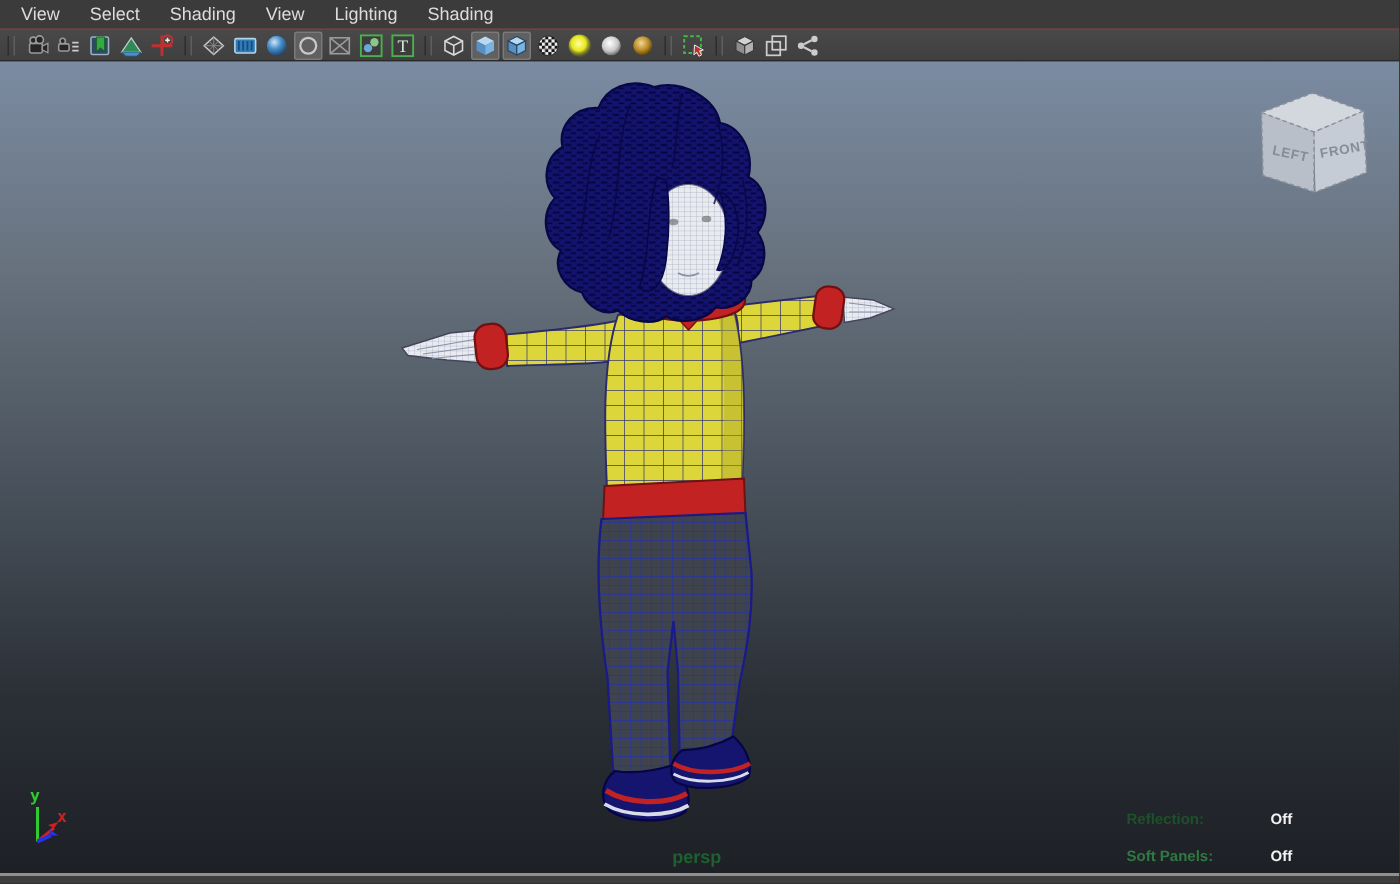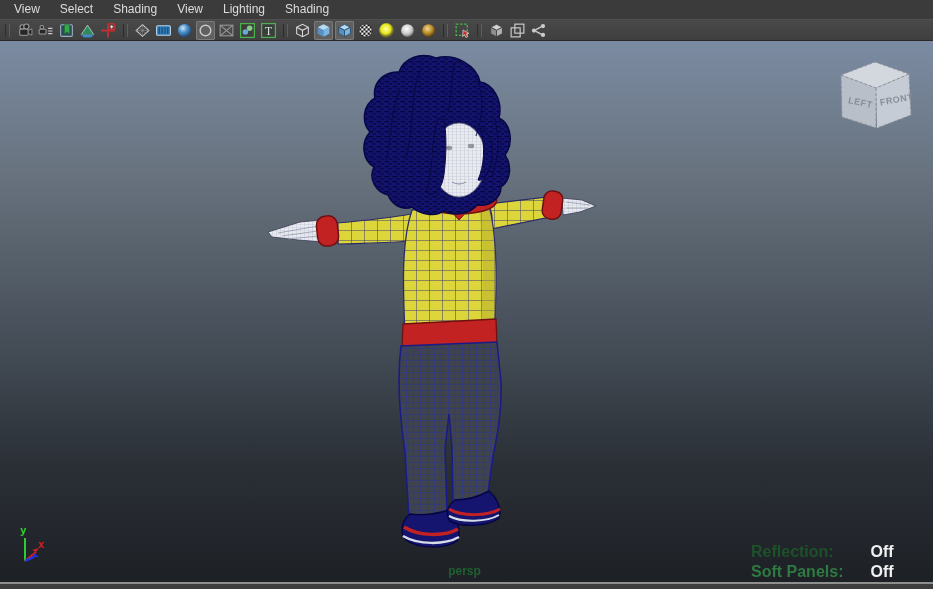--- a/index.html
+++ b/index.html
@@ -23,23 +23,23 @@
             background:linear-gradient(180deg,#7b8ba2 0%,#68737f 24%,#49525c 52%,#2b3037 78%,#1d2025 100%);}
   .character{position:absolute;top:0;left:0;}
   .viewcube{position:absolute;left:834px;top:16px;}
   .vc-label{fill:#878d96;font-size:9px;font-weight:bold;letter-spacing:.5px;
             font-family:"Liberation Sans",sans-serif;}
   .axis{position:absolute;left:6px;top:482px;}
   .axis text{font-size:11px;font-weight:bold;font-family:"DejaVu Sans Mono",monospace;}
   .persp-label{position:absolute;left:0;right:4px;bottom:4px;text-align:center;
                color:#1e6030;font-weight:bold;font-size:12px;}
   .hud{position:absolute;right:16px;bottom:4px;}
-  .hud-row{display:flex;margin-top:7px;font-size:16px;font-weight:bold;line-height:13px;}
+  .hud-row{display:flex;margin-top:12px;font-size:10px;font-weight:bold;line-height:13px;}
   .hud-label{width:96px;}
-  .hud-value{width:70px;text-align:center;color:#f2f2f2;}
+  .hud-value{width:70px;text-align:left;color:#f2f2f2;}
   .hud-row.reflection .hud-label{color:#1c5229;}
   .hud-row.soft-select .hud-label{color:#2e7a42;}
   
   .bottom-strip{position:absolute;left:0;bottom:0;width:933px;height:5px;
                 background:#3d3d3d;border-top:2px solid #8f8f8f;}
 </style>
 </head>
 <body>
 
 <div class="window">

